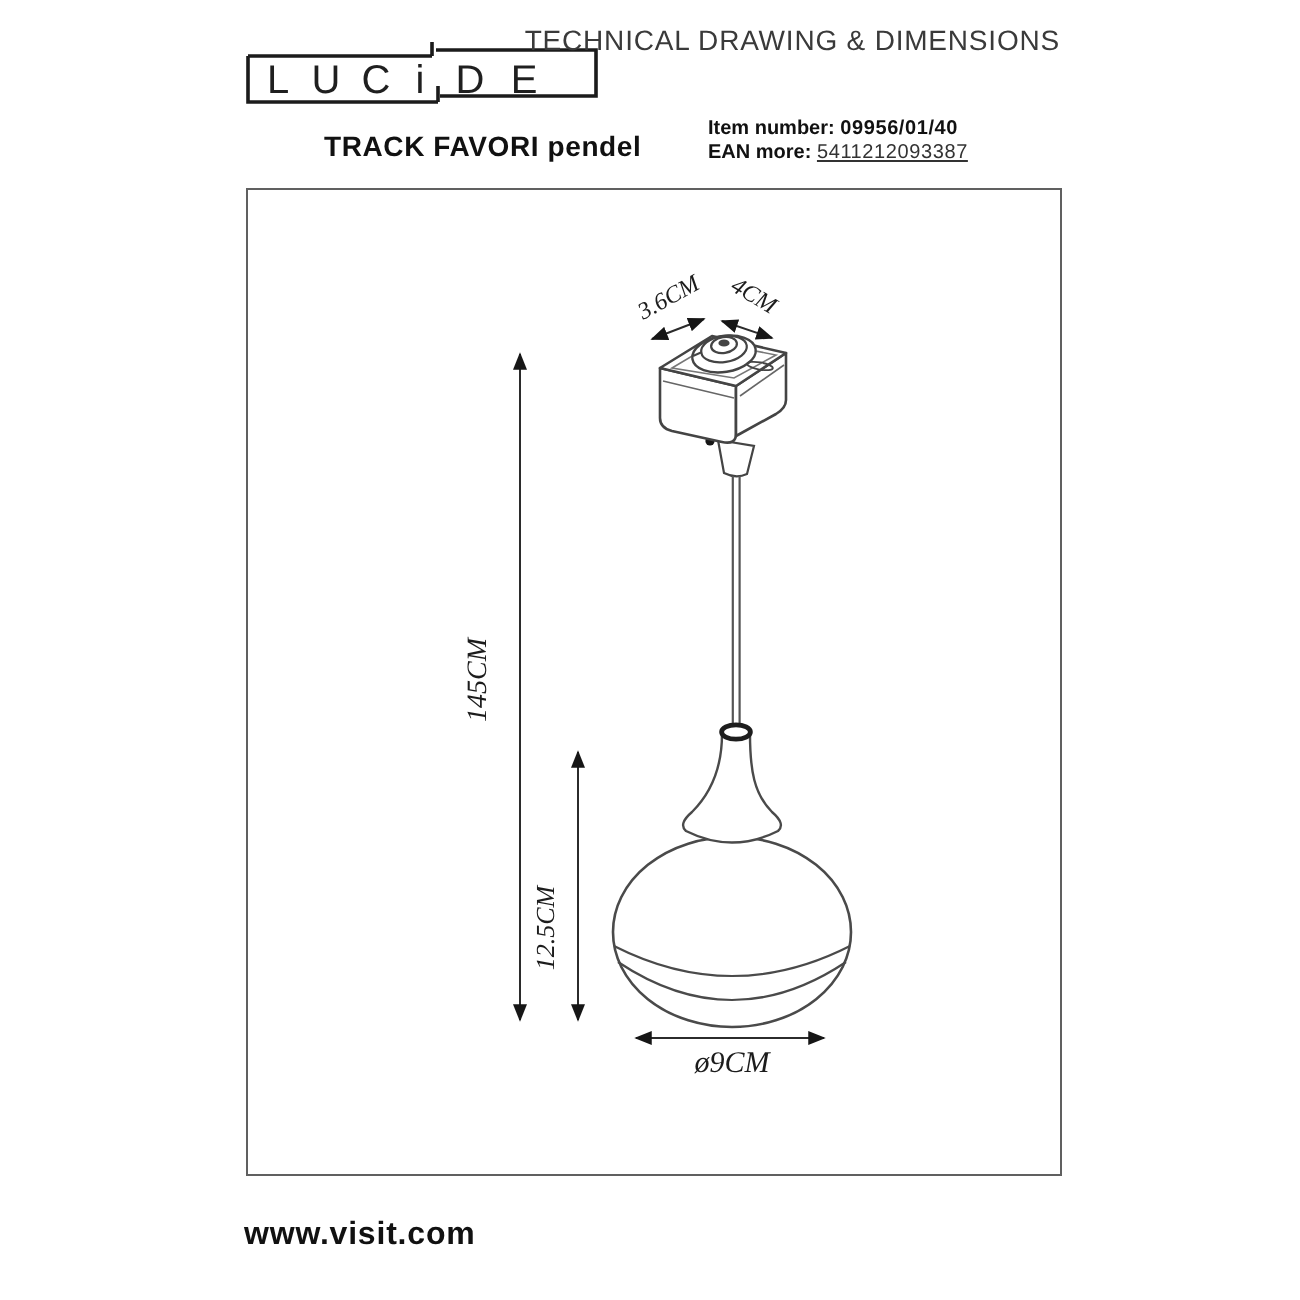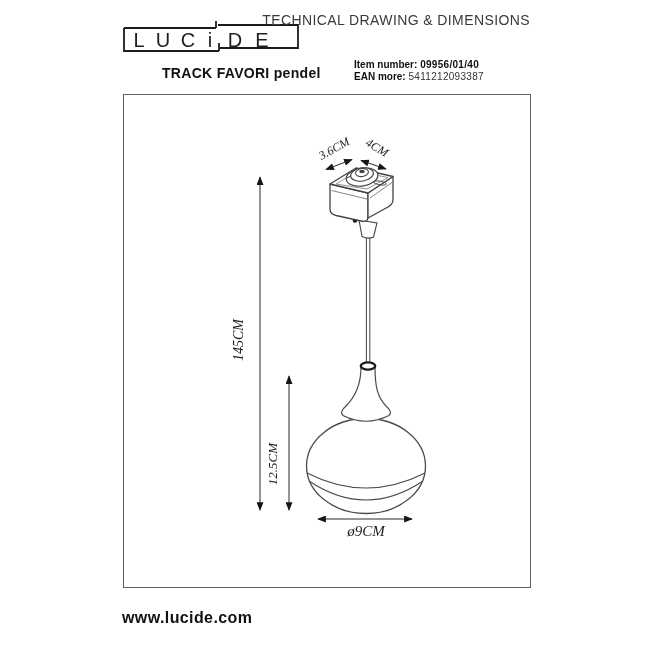--- a/index.html
+++ b/index.html
@@ -13,21 +13,21 @@
     position:absolute;right:120px;top:12px;font-size:14px;color:#3a3a3a;
     letter-spacing:.4px;font-weight:400;
   }
   .product-title{
     position:absolute;left:122px;top:65px;font-size:14px;font-weight:bold;
     letter-spacing:.3px;color:#111;margin-left:40px;
   }
   .item-block{position:absolute;left:322px;top:59px;font-size:10px;line-height:12px;}
   .item-block .lbl{font-weight:bold;color:#111;margin-left:32px;}
   .item-block .val-bold{font-weight:bold;color:#111;letter-spacing:.3px;}
-  .item-block .val{font-weight:normal;color:#333;letter-spacing:.3px;}
+  .item-block .val{font-weight:normal;color:#333;letter-spacing:.3px;text-decoration:underline;}
   
   .frame{
     position:absolute;left:123px;top:94px;width:406px;height:492px;
     border:1px solid #606060;background:#fff;
   }
   .drawing-svg{position:absolute;left:0;top:0;}
   .dim{font-family:"Liberation Serif",serif;font-style:italic;fill:#1c1c1c;}
   
   .footer-note{
     position:absolute;left:122px;top:595px;font-size:11.5px;font-weight:bold;color:#111;
@@ -123,15 +123,15 @@
     </g>
     <g>
       <text class="dim" font-size="14" text-anchor="middle" transform="translate(243 340) rotate(-90)">145CM</text>
       <text class="dim" font-size="13" text-anchor="middle" transform="translate(277 464) rotate(-90)">12.5CM</text>
       <text class="dim" font-size="15" text-anchor="middle" x="366" y="536">ø9CM</text>
       <text class="dim" font-size="12" text-anchor="middle" transform="translate(336 152) rotate(-29)">3.6CM</text>
       <text class="dim" font-size="12" text-anchor="middle" transform="translate(375 151) rotate(31)">4CM</text>
     </g>
   </svg>
 
-  <div class="footer-site">www.lucide.com</div>
+  <div class="footer-site">www.visit.com</div>
 
 </div>
 
 </body></html>

